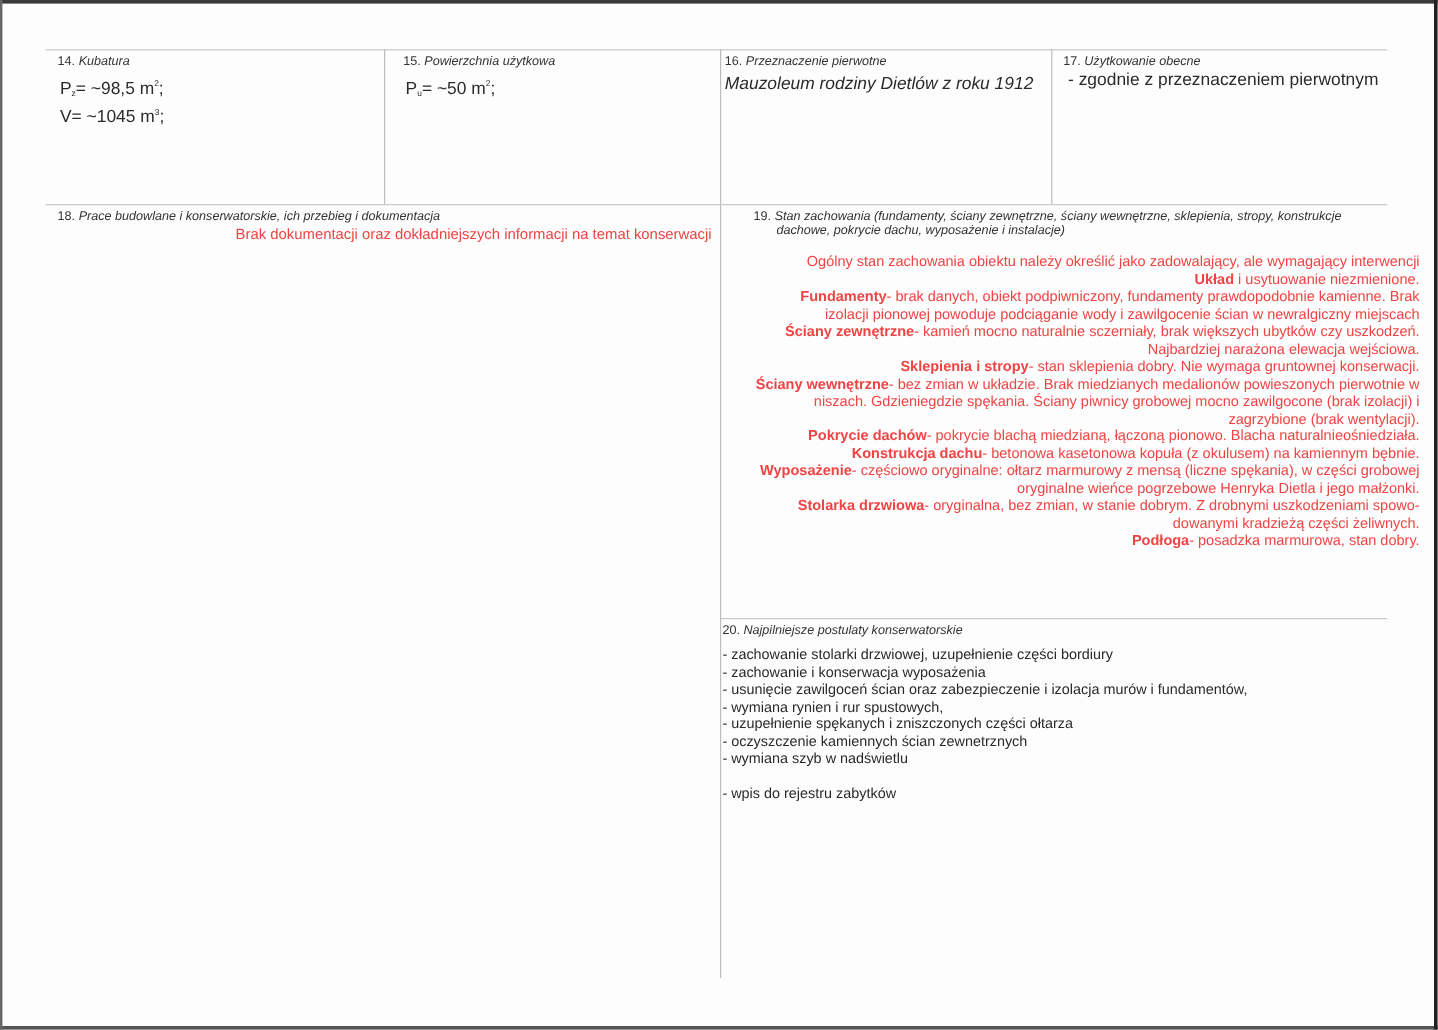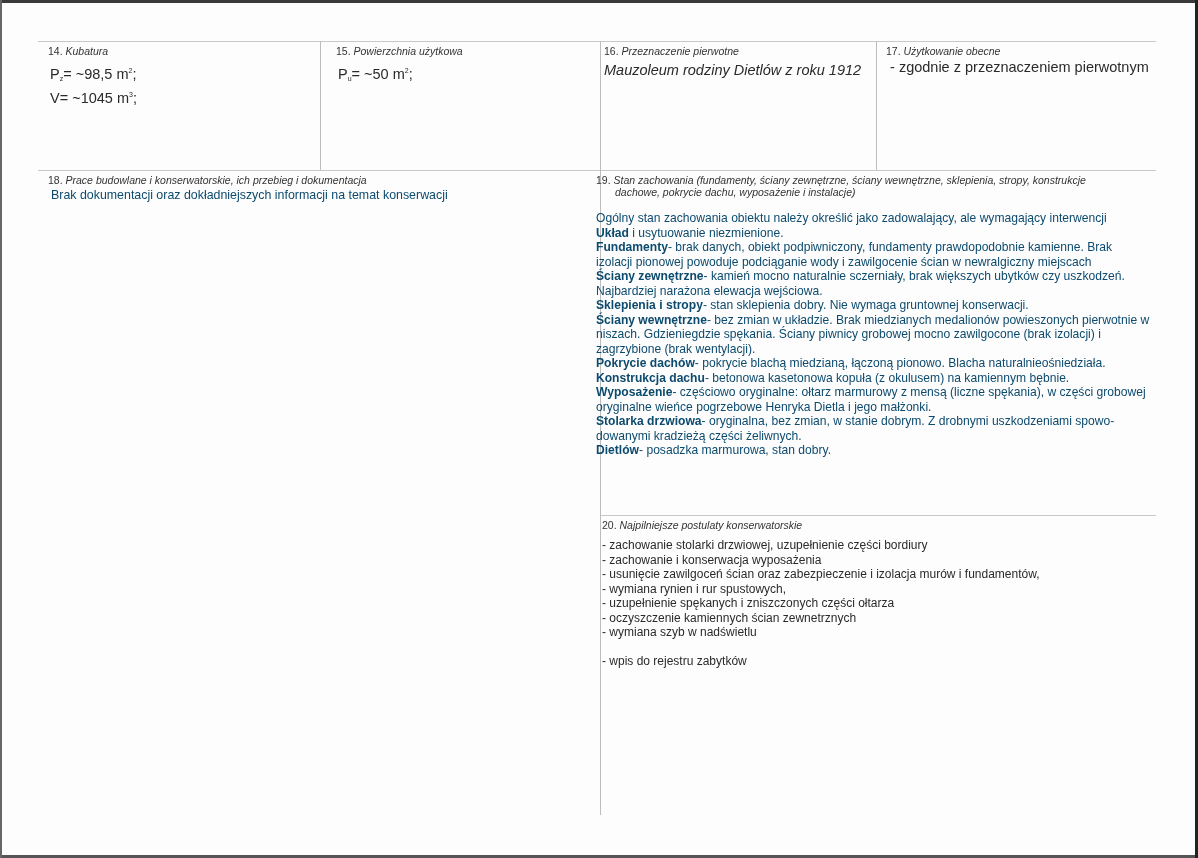--- a/index.html
+++ b/index.html
@@ -11,21 +11,21 @@
   .scan-top { position:absolute; left:0; top:0; width:1198px; height:3px; background:#3a3a3a; }
   .scan-bottom { position:absolute; left:0; bottom:0; width:1198px; height:3px; background:#555; }
   .scan-left { position:absolute; left:0; top:0; width:2px; height:858px; background:#666; }
   .scan-right { position:absolute; right:0; top:0; width:3px; height:858px; background:#222; }
   .hline { position:absolute; height:1px; background:#c9c9c9; }
   .vline { position:absolute; width:1px; background:#bdbdbd; }
   .cell { position:absolute; }
   .label { font-size:10.5px; color:#333; white-space:nowrap; }
   .label i { font-style:italic; }
   .val { font-size:14.5px; color:#2a2a2a; line-height:16px; }
-  .body-text { font-size:12.1px; line-height:14.5px; color:#0c4a6e; }
+  .body-text { font-size:12.1px; line-height:14.5px; color:#ef4444;text-align:right; }
   .body-text b { font-weight:bold; }
   sup { font-size:7px; vertical-align:6px; }
   sub { font-size:7px; vertical-align:-2px; }
   .list-item { font-size:12px; line-height:14.5px; white-space:nowrap; }
   .gap { height:14px; }
 </style>
 </head>
 <body>
 
 <div class="scan-top"></div>
@@ -74,40 +74,40 @@
 </div>
 
 <div class="cell" style="left:48px; top:174px; width:545px;">
   <div class="label">
     <span>18.</span>
     <i>Prace budowlane i konserwatorskie, ich przebieg i dokumentacja</i>
   </div>
   <div class="body-text" style="margin-top:2px; margin-left:3px; font-size:12.4px;">Brak dokumentacji oraz dokładniejszych informacji na temat konserwacji</div>
 </div>
 
-<div class="cell" style="left:596px; top:174px; width:555px;">
+<div class="cell" style="left:628px; top:174px; width:555px;">
   <div class="label">
     <span>19.</span>
     <i>Stan zachowania (fundamenty, ściany zewnętrzne, ściany wewnętrzne, sklepienia, stropy, konstrukcje</i>
   </div>
   <div class="label" style="padding-left:19px;">
     <i>dachowe, pokrycie dachu, wyposażenie i instalacje)</i>
   </div>
   <div class="body-text" style="margin-top:13px;">
     <div>Ogólny stan zachowania obiektu należy określić jako zadowalający, ale wymagający interwencji</div>
     <div><b>Układ</b><span> i usytuowanie niezmienione.</span></div>
     <div><b>Fundamenty</b><span>- brak danych, obiekt podpiwniczony, fundamenty prawdopodobnie kamienne. Brak izolacji pionowej powoduje podciąganie wody i zawilgocenie ścian w newralgiczny miejscach</span></div>
     <div><b>Ściany zewnętrzne</b><span>- kamień mocno naturalnie sczerniały, brak większych ubytków czy uszkodzeń. Najbardziej narażona elewacja wejściowa.</span></div>
     <div><b>Sklepienia i stropy</b><span>- stan sklepienia dobry. Nie wymaga gruntownej konserwacji.</span></div>
     <div><b>Ściany wewnętrzne</b><span>- bez zmian w układzie. Brak miedzianych medalionów powieszonych pierwotnie w niszach. Gdzieniegdzie spękania. Ściany piwnicy grobowej mocno zawilgocone (brak izolacji) i zagrzybione (brak wentylacji).</span></div>
     <div><b>Pokrycie dachów</b><span>- pokrycie blachą miedzianą, łączoną pionowo. Blacha naturalnieośniedziała.</span></div>
     <div><b>Konstrukcja dachu</b><span>- betonowa kasetonowa kopuła (z okulusem) na kamiennym bębnie.</span></div>
     <div><b>Wyposażenie</b><span>- częściowo oryginalne: ołtarz marmurowy z mensą (liczne spękania), w części grobowej oryginalne wieńce pogrzebowe Henryka Dietla i jego małżonki.</span></div>
     <div><b>Stolarka drzwiowa</b><span>- oryginalna, bez zmian, w stanie dobrym. Z drobnymi uszkodzeniami spowo-dowanymi kradzieżą części żeliwnych.</span></div>
-    <div><b>Dietlów</b><span>- posadzka marmurowa, stan dobry.</span></div>
+    <div><b>Podłoga</b><span>- posadzka marmurowa, stan dobry.</span></div>
   </div>
 </div>
 
 <div class="cell" style="left:602px; top:519px; width:555px;">
   <div class="label">
     <span>20.</span>
     <i>Najpilniejsze postulaty konserwatorskie</i>
   </div>
   <div style="margin-top:7px;">
     <div class="list-item">- zachowanie stolarki drzwiowej, uzupełnienie części bordiury</div>

